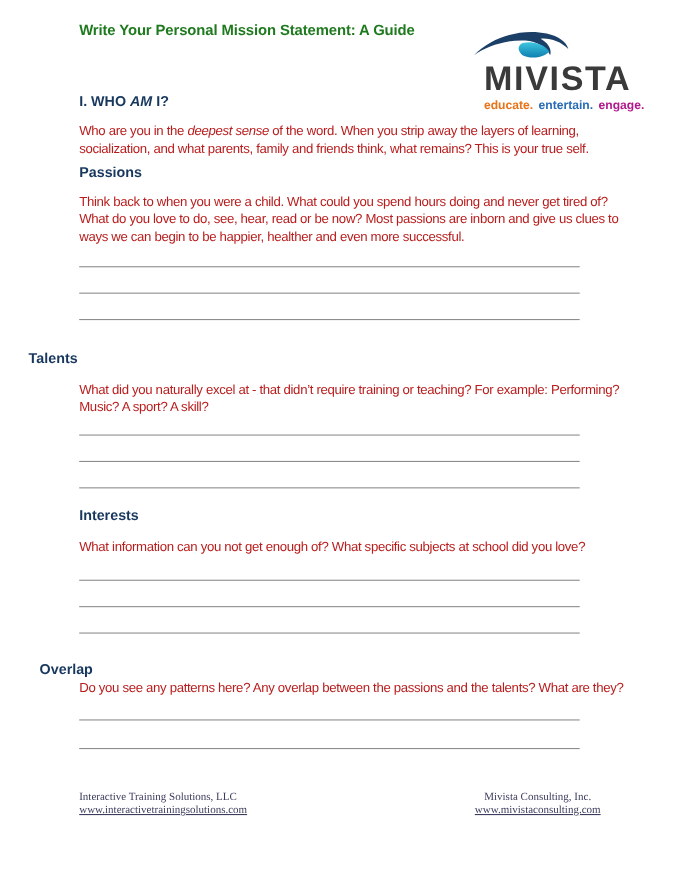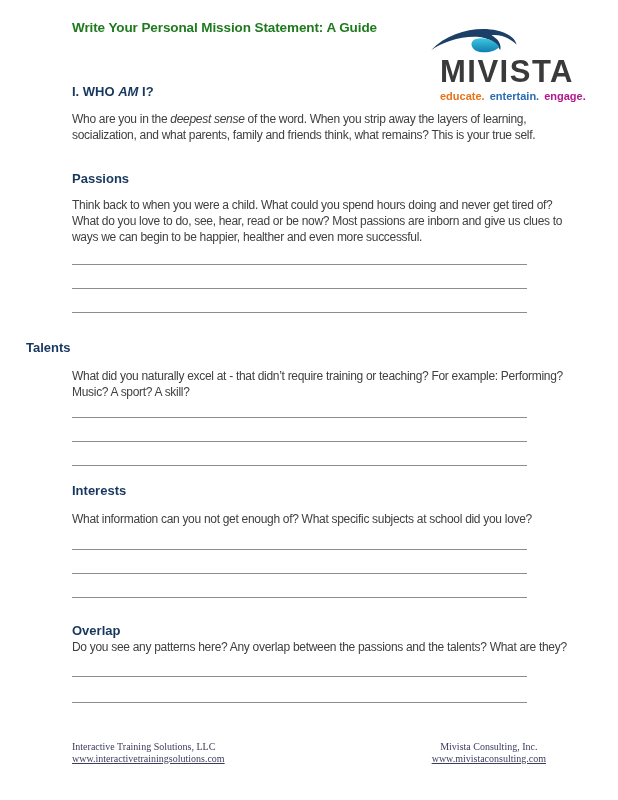--- a/index.html
+++ b/index.html
@@ -54,31 +54,31 @@
   .tag-engage    { color: #b0188c; }
   
   .section-heading {
     margin-left: 72px;
     font-size: 13px;
     line-height: 16px;
     font-weight: bold;
     color: #17375e;
   }
   .who-heading { margin-top: 84px; }
-  .h-passions  { margin-top: 28px; }
+  .h-passions  { margin-top: 6px; }
   .h-talents   { margin-top: 27px; margin-left: 26px; }
   .h-interests { margin-top: 17px; }
-  .h-overlap   { margin-top: 25px; }
+  .h-overlap   { margin-top: 25px; margin-left: 36px; }
   .body-text {
     margin-left: 72px;
     width: 506px;
     font-size: 12px;
     letter-spacing: -0.3px;
     line-height: 16px;
-    color: #404040;
+    color: #b91c1c;
   }
   .p-who      { margin-top: 11px; }
   .p-passions { margin-top: 10px; }
   .p-talents  { margin-top: 12px; }
   .p-interests{ margin-top: 12px; }
   .p-overlap  { margin-top: 0; }
   .lines { margin-left: 72px; }
   .answer-line {
     width: 455px;
     height: 24px;

